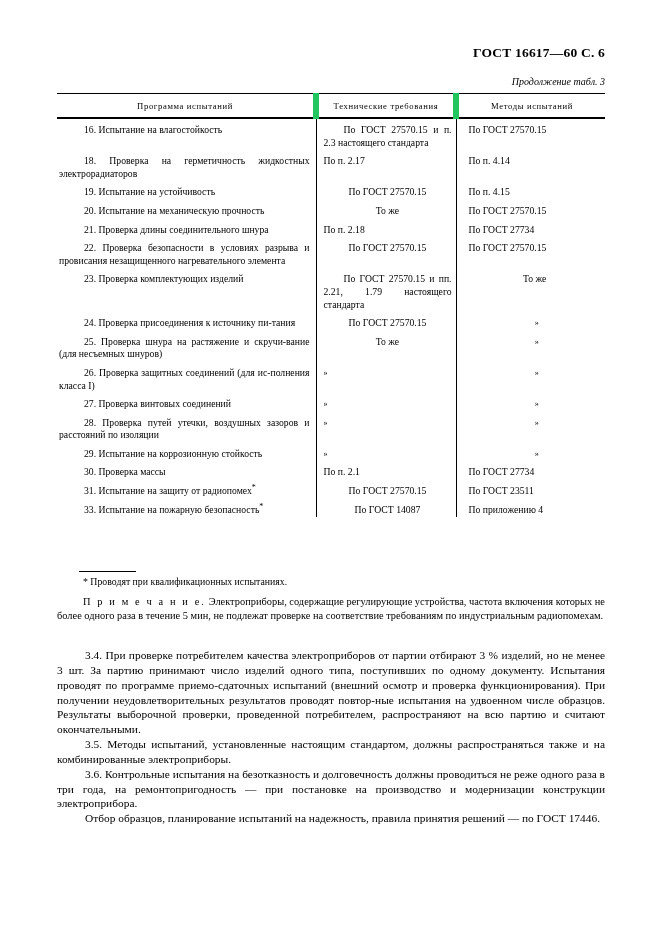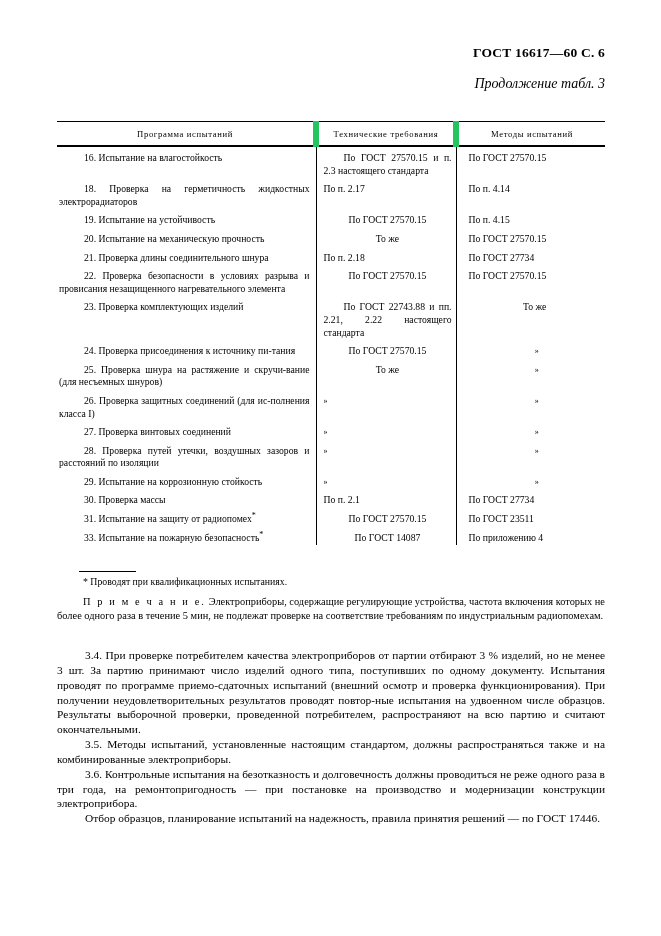--- a/index.html
+++ b/index.html
@@ -31,37 +31,36 @@
     font-weight: bold;
     font-size: 13.5px;
     letter-spacing: 0.2px;
     white-space: nowrap;
   }
   .table-cont {
     position: absolute;
     right: 56px;
     top: 76px;
     font-style: italic;
-    font-size: 14px;
+    font-size: 10px;
     white-space: nowrap;
   }
 
   
   .tbl-wrap {
     position: absolute;
     left: 57px;
     top: 93px;
     width: 548px;
   }
   table.gost {
     border-collapse: collapse;
     width: 548px;
     table-layout: fixed;
     font-size: 9.6px;
-    margin-top: 28px;
   }
   table.gost col.c1 { width: 259px; }
   table.gost col.c2 { width: 140px; }
   table.gost col.c3 { width: 149px; }
 
   table.gost thead th {
     font-weight: normal;
     font-size: 8.6px;
     letter-spacing: 0.65px;
     text-align: center;
@@ -231,21 +230,21 @@
               <span class="ind">22. Проверка безопасности в условиях разрыва и провисания незащищенного нагревательного элемента</span>
             </td>
             <td class="col2 ctr" style="">По ГОСТ 27570.15</td>
             <td class="col3">По ГОСТ 27570.15</td>
           </tr>
           <tr>
             <td class="col1">
               <span class="ind">23. Проверка комплектующих изделий</span>
             </td>
             <td class="col2">
-              <span class="ind">По ГОСТ 22743.88 и пп. 2.21, 2.22 настоящего стандарта</span>
+              <span class="ind">По ГОСТ 27570.15 и пп. 2.21, 1.79 настоящего стандарта</span>
             </td>
             <td class="col3 ctr">То же</td>
           </tr>
           <tr>
             <td class="col1">
               <span class="ind">24. Проверка присоединения к источнику пи-тания</span>
             </td>
             <td class="col2 ctr" style="">По ГОСТ 27570.15</td>
             <td class="col3">
               <span class="ditto r">»</span>

